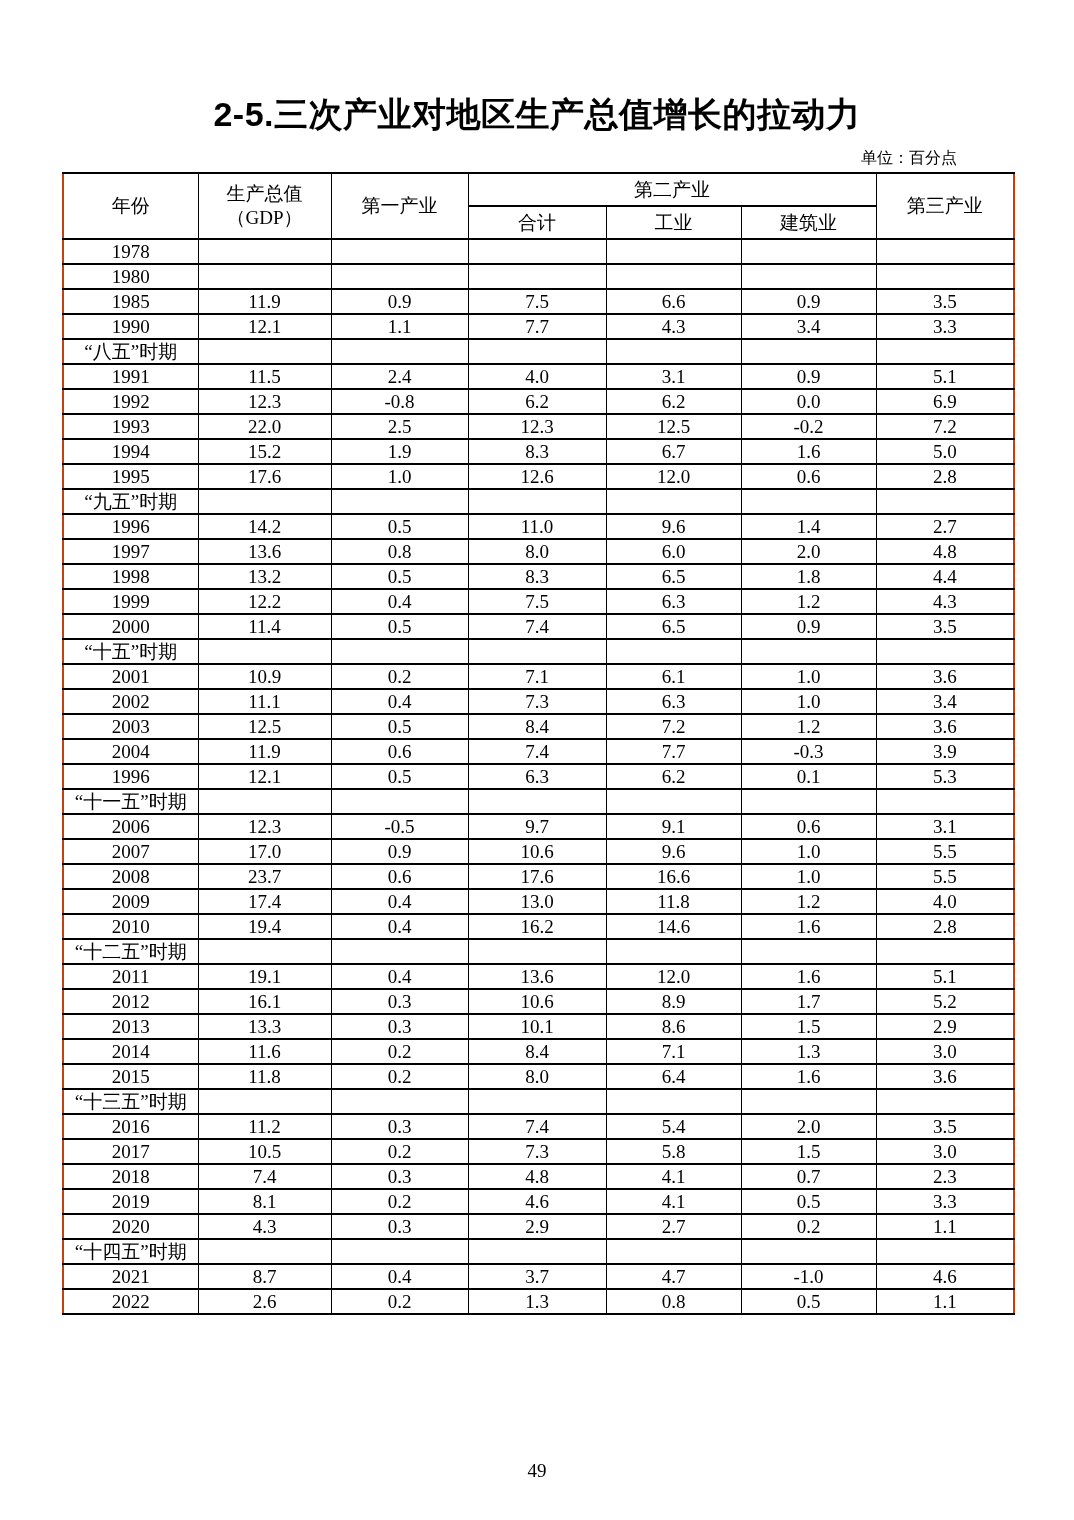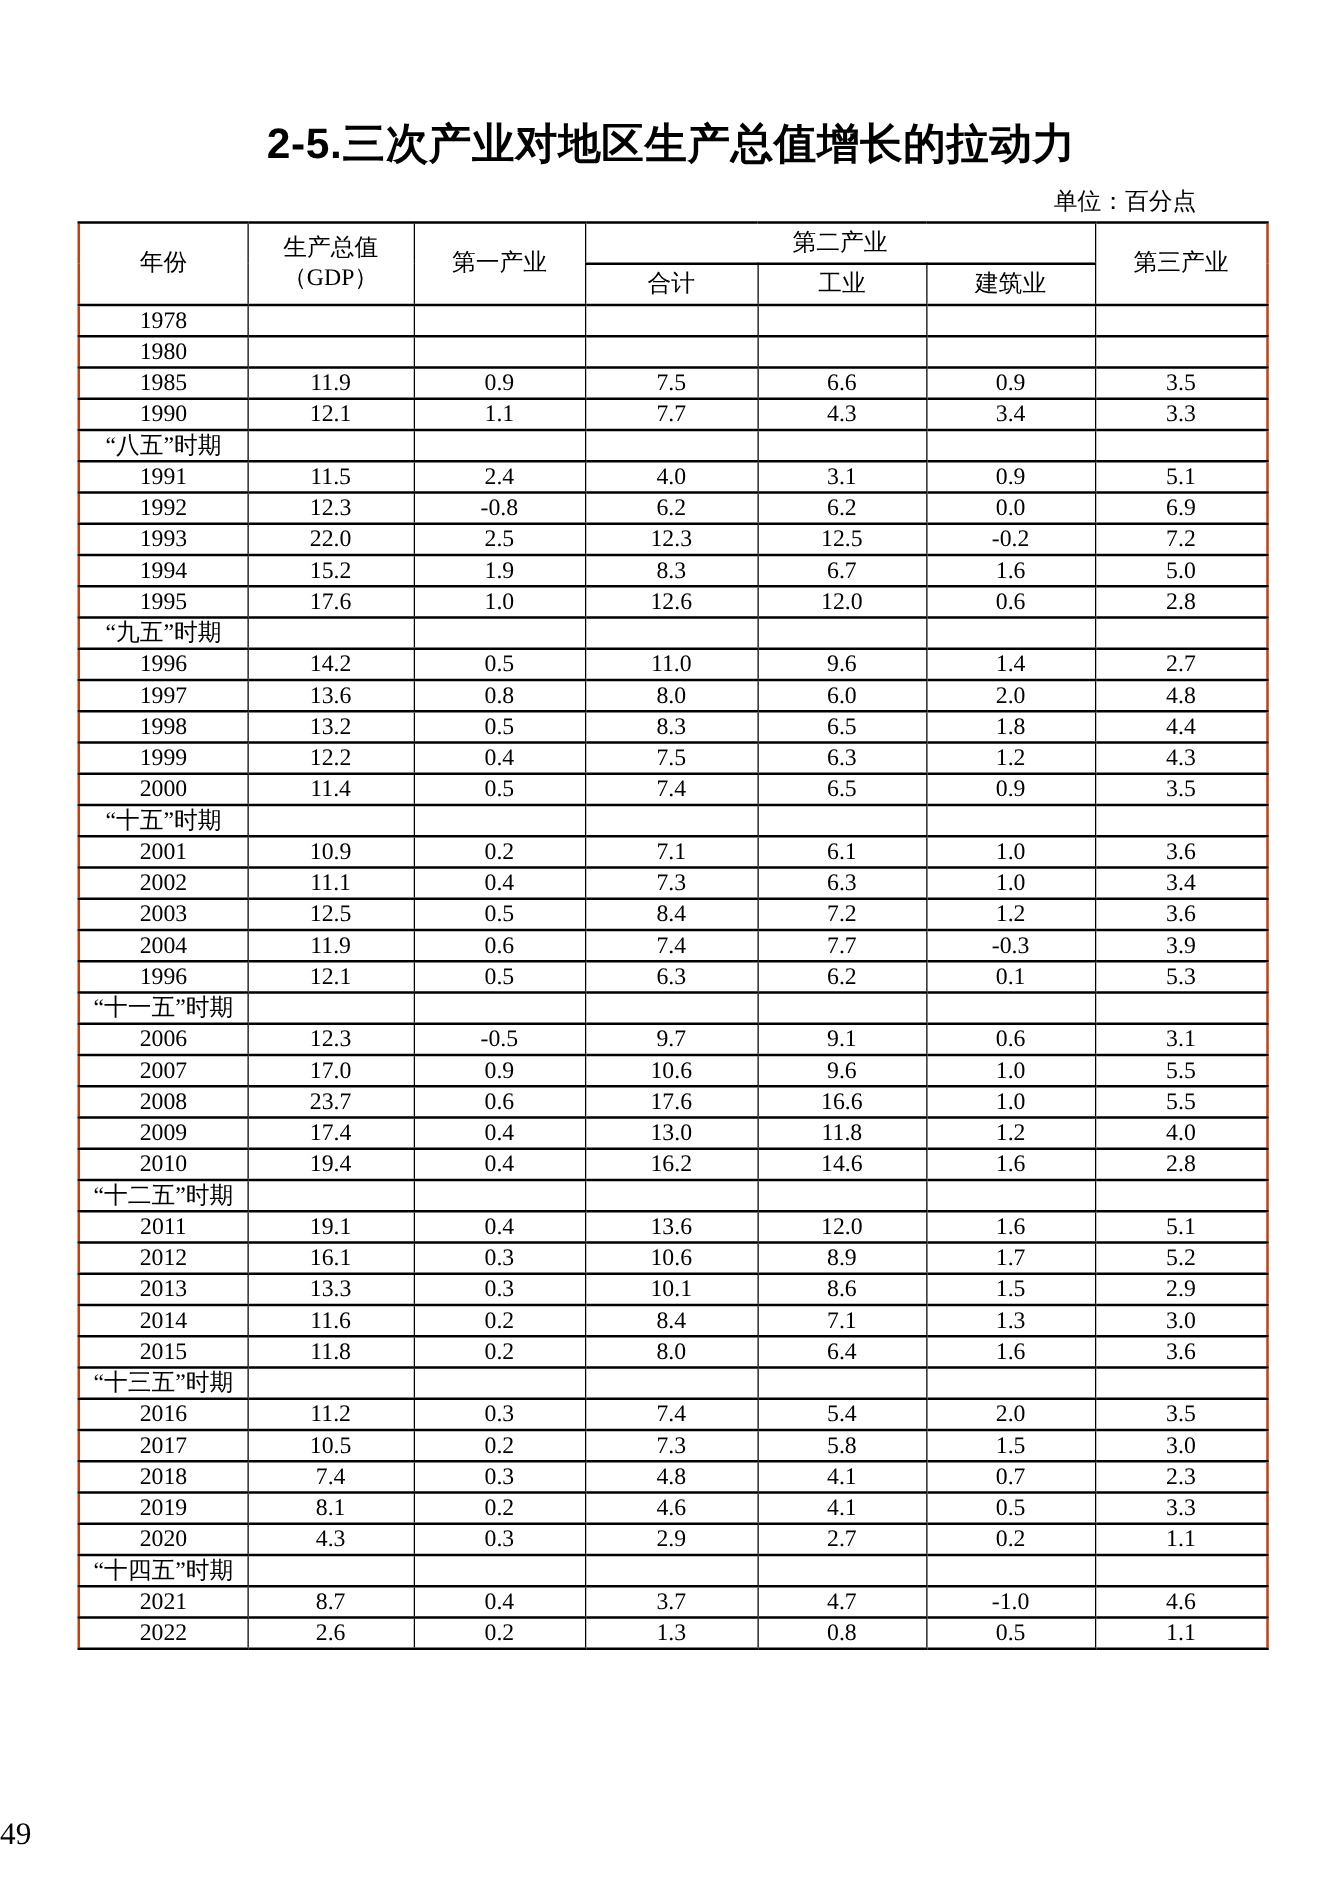--- a/index.html
+++ b/index.html
@@ -20,21 +20,21 @@
     font-family: "Liberation Sans", "DejaVu Sans", sans-serif;
     font-weight: 700;
     font-size: 34px;
     letter-spacing: 0.5px;
   }
   .unit-note {
     width: 951px;
     margin: 10px 0 3px 62px;
     text-align: right;
     padding-right: 56px;
-    font-size: 19px;
+    font-size: 16px;
   }
   table.stat-table {
     width: 951px;
     margin-left: 62px;
     border-collapse: collapse;
     table-layout: fixed;
     font-size: 19px;
     border: 2px solid #c2410c;
   }
   .stat-table th, .stat-table td {
@@ -49,22 +49,22 @@
     overflow: hidden;
   }
   .stat-table thead th { height: 33px; line-height: 22px; }
   .stat-table tbody td { height: 24px; line-height: 23px; }
   .gdp-head span { display: block; line-height: 24px; text-align: center; }
   .page-number {
     position: absolute;
     bottom: 38px;
     left: 0;
     width: 100%;
-    text-align: left;
-    font-size: 25px;
+    text-align: center;
+    font-size: 19px;
   }
 </style>
 </head>
 <body>
 
 <div class="page">
 
   <h1 class="title">2-5.三次产业对地区生产总值增长的拉动力</h1>
 
   <div class="unit-note">单位：百分点</div>

